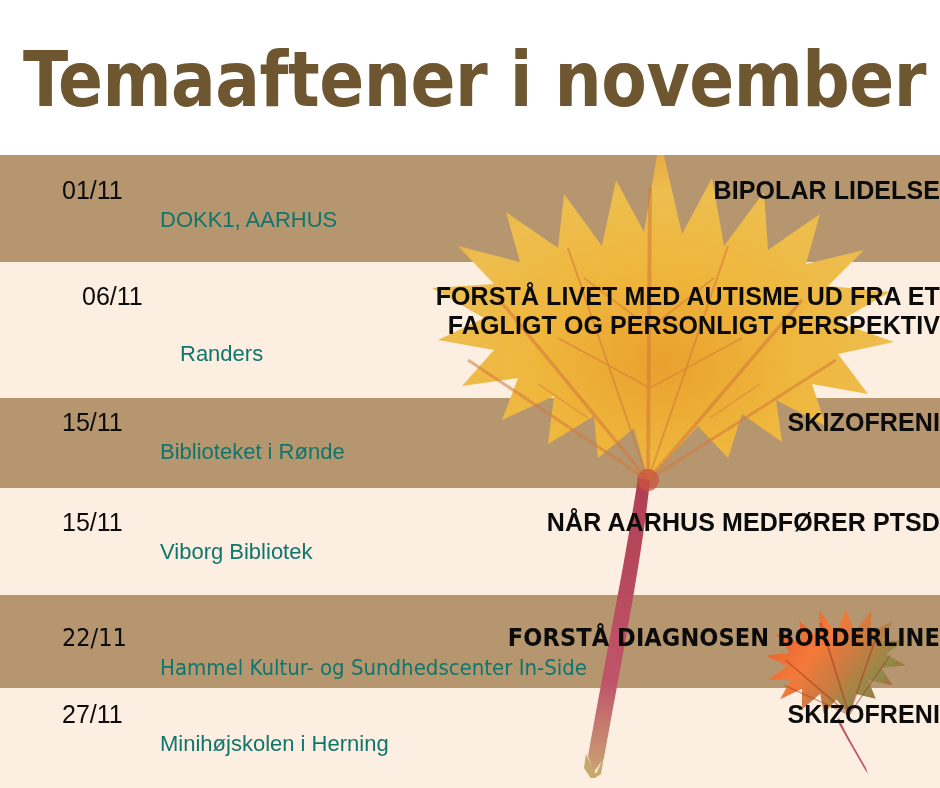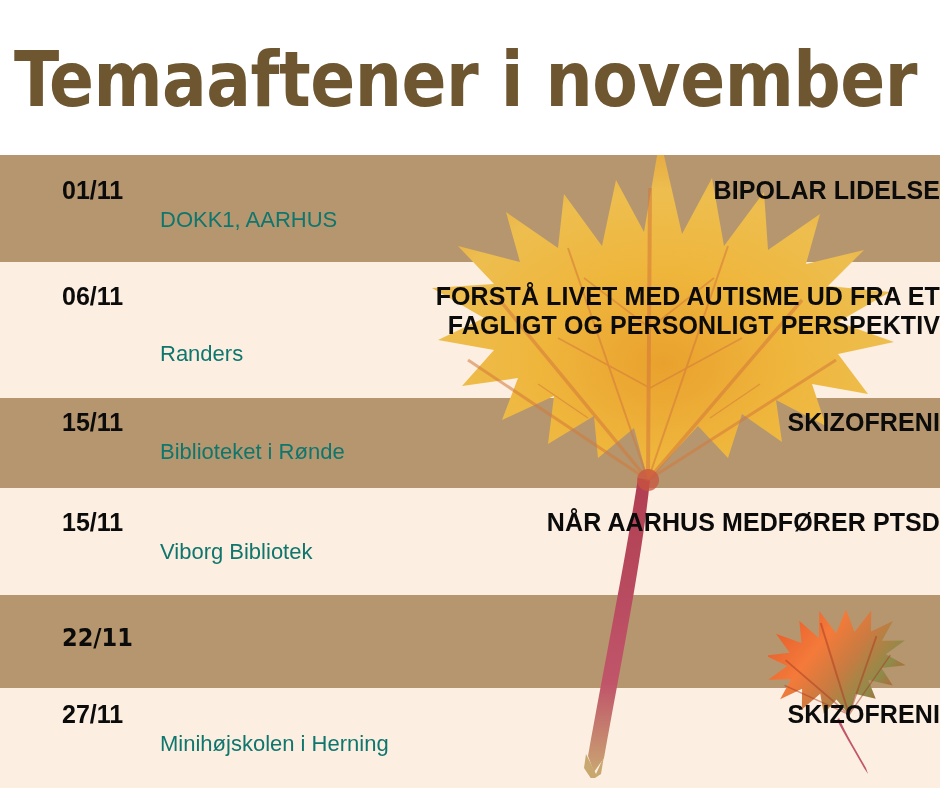--- a/index.html
+++ b/index.html
@@ -21,21 +21,21 @@
   
   .header {
     position: absolute;
     left: 0; top: 0;
     width: 940px;
     height: 155px;
     background: #ffffff;
     z-index: 6;
     display: flex;
     align-items: center;
-    justify-content: flex-start;
+    justify-content: flex-end;
     overflow: hidden;
   }
   .header-title {
     font-family: "DejaVu Sans Condensed", "Liberation Sans Narrow", "Liberation Sans", sans-serif;
     font-weight: 700;
     font-size: 76px;
     line-height: 1;
     letter-spacing: -0.5px;
     color: #6E5730;
     white-space: nowrap;
@@ -76,21 +76,21 @@
     display: flex;
     align-items: flex-start;
     box-sizing: border-box;
     pointer-events: auto;
   }
   .date {
     flex: 0 0 auto;
     width: 160px;
     padding-left: 62px;
     box-sizing: border-box;
-    font-weight: 700;
+    font-weight: 400;
     font-size: 25px;
     line-height: 1.12;
     color: #0b0b0b;
     letter-spacing: 0px;
   }
   .info {
     flex: 1 1 auto;
     padding-left: 0px;
   }
   .evtitle {
@@ -237,21 +237,21 @@
   <div class="rowtext-layer">
 
     <div class="rowtext" style="top:176px;">
       <div class="date">01/11</div>
       <div class="info">
         <div class="evtitle">BIPOLAR LIDELSE</div>
         <div class="evplace">DOKK1, AARHUS</div>
       </div>
     </div>
 
-    <div class="rowtext" style="top:282px;">
+    <div class="rowtext" style="top:282px;padding-left:20px;">
       <div class="date">06/11</div>
       <div class="info">
         <div class="evtitle">FORSTÅ LIVET MED AUTISME UD FRA ET</div>
         <div class="evtitle line2">FAGLIGT OG PERSONLIGT PERSPEKTIV</div>
         <div class="evplace">Randers</div>
       </div>
     </div>
 
     <div class="rowtext" style="top:408px;">
       <div class="date">15/11</div>
@@ -264,20 +264,24 @@
     <div class="rowtext" style="top:508px;">
       <div class="date">15/11</div>
       <div class="info">
         <div class="evtitle">NÅR AARHUS MEDFØRER PTSD</div>
         <div class="evplace">Viborg Bibliotek</div>
       </div>
     </div>
 
     <div class="rowtext cond" style="top:624px;">
       <div class="date">22/11</div>
+      <div class="info">
+        <div class="evtitle">FORSTÅ DIAGNOSEN BORDERLINE</div>
+        <div class="evplace">Hammel Kultur- og Sundhedscenter In-Side</div>
+      </div>
     </div>
 
     <div class="rowtext" style="top:700px;">
       <div class="date">27/11</div>
       <div class="info">
         <div class="evtitle">SKIZOFRENI</div>
         <div class="evplace">Minihøjskolen i Herning</div>
       </div>
     </div>
 

